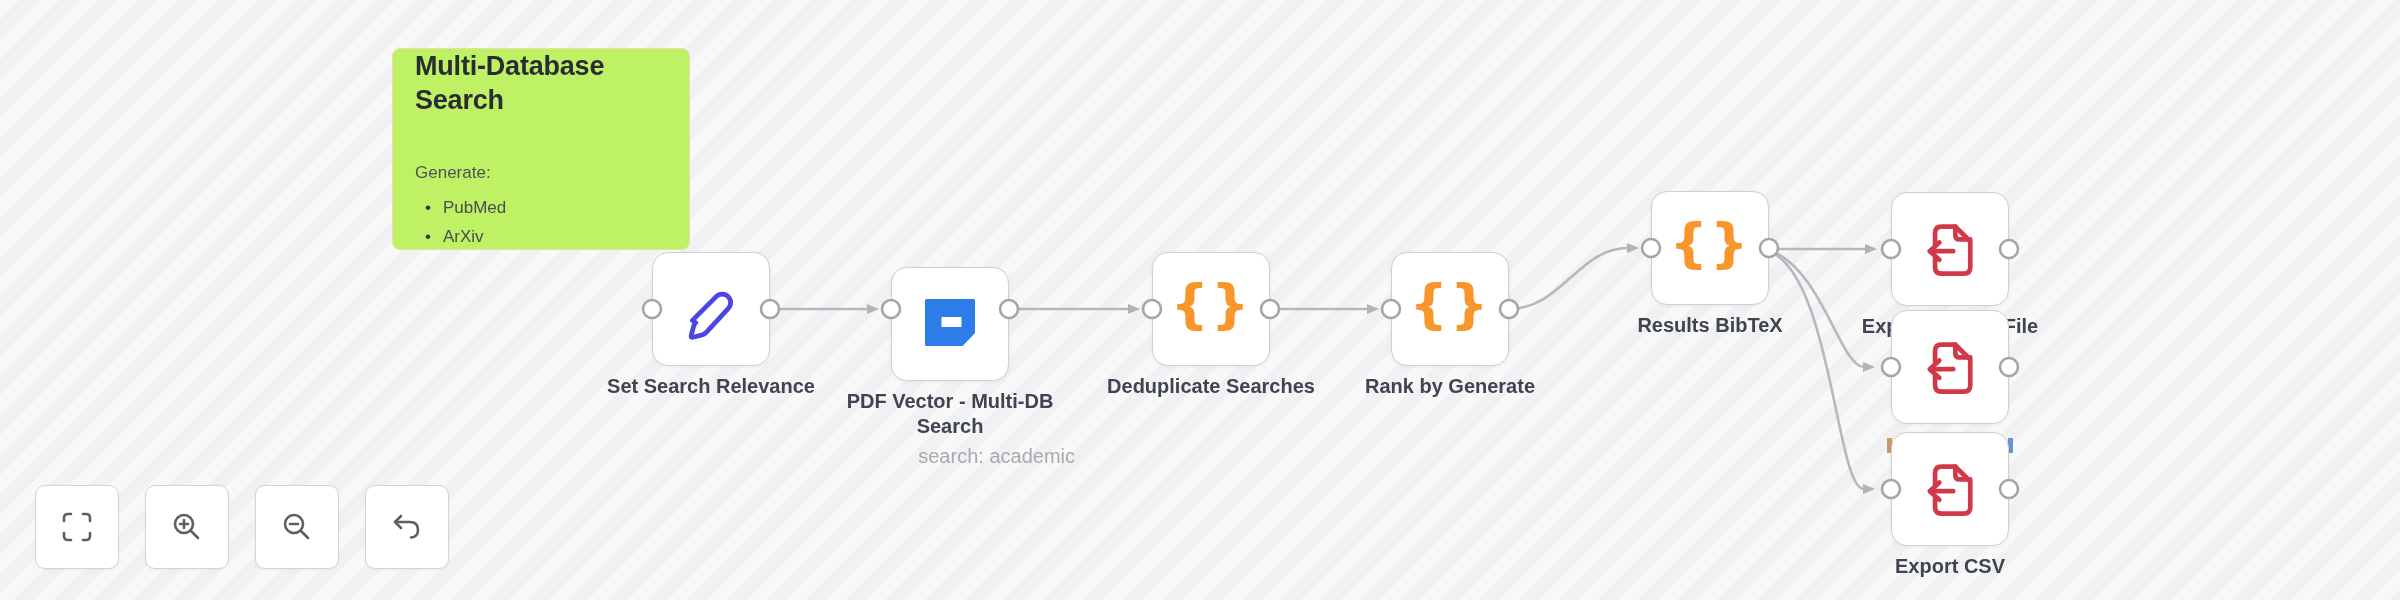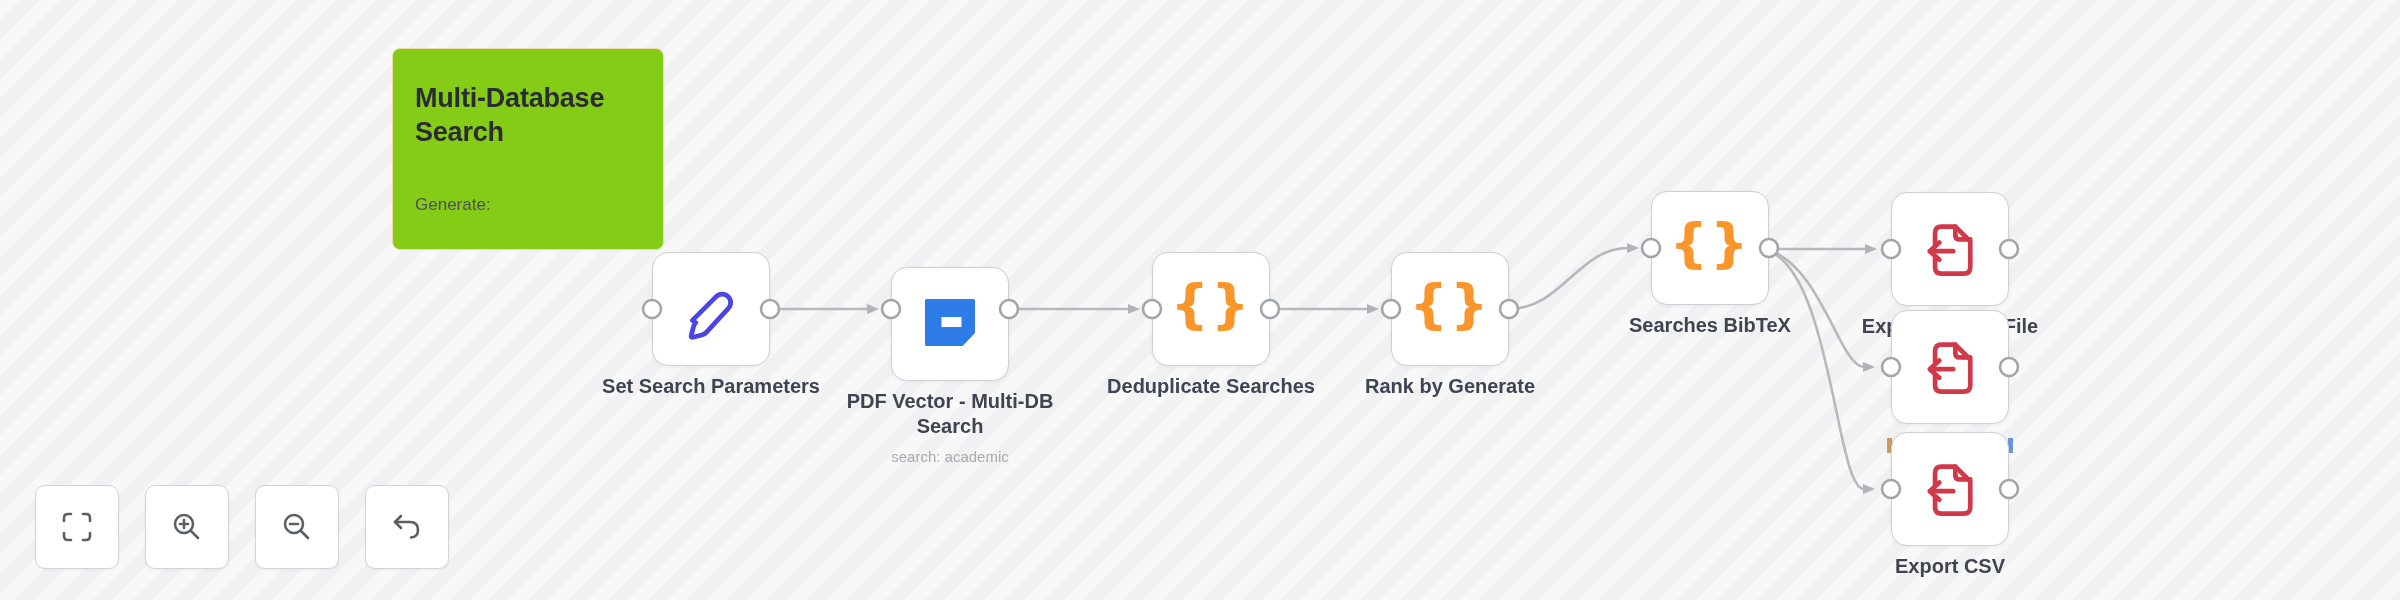--- a/index.html
+++ b/index.html
@@ -8,43 +8,43 @@
     font-family:"Liberation Sans",sans-serif;
     background:#f6f6f7;
   }
   .canvas{
     position:absolute;inset:0;
     background:repeating-linear-gradient(135deg,#f8f8f9 0 14px,#f1f1f3 14px 28px);
   }
 
   
   .sticky{
-    position:absolute;left:392px;top:48px;width:272px;height:202px;
-    background:#84cc16;border:1px solid #eedca7;border-radius:8px;
-    padding:32px 22px;box-sizing:border-box;overflow:hidden;z-index:1;
+    position:absolute;left:392px;top:48px;width:298px;height:202px;
+    background:#bef264;border:1px solid #eedca7;border-radius:8px;
+    padding:0 22px;box-sizing:border-box;overflow:hidden;z-index:1;
   }
   .sticky h2{margin:0;font-size:27px;line-height:34px;font-weight:700;color:#2b2b33;letter-spacing:-.2px;}
   .sticky .intro{margin-top:46px;font-size:17px;color:#4e5058;}
   .sticky ul{margin:10px 0 0 6px;padding:0;list-style:none;}
   .sticky li{font-size:17px;line-height:29px;color:#494c54;display:flex;align-items:baseline;}
   .sticky li::before{content:"•";margin:0 12px 0 4px;color:#33343b;font-size:17px;}
 
   
   .node{position:absolute;width:118px;height:114px;}
   .node .box{
     position:absolute;inset:0;background:#fff;border:1.5px solid #cdd0d4;border-radius:16px;
     box-shadow:0 1px 4px rgba(40,40,45,.06);
     display:flex;align-items:center;justify-content:center;
   }
   .node .label{
     position:absolute;top:122px;left:50%;transform:translateX(-50%);
     font-size:20px;font-weight:600;color:#3e4450;white-space:nowrap;text-align:center;line-height:25px;
   }
   .node .label.wrap{white-space:normal;width:250px;}
-  .node .sub{margin-top:5px;font-size:15px;font-weight:400;color:#a6aaaf;text-align:center;}
+  .node .sub{margin-top:5px;font-size:20px;font-weight:400;color:#a6aaaf;text-align:right;}
   .code-glyph{font-family:"DejaVu Sans",sans-serif;font-size:54px;font-weight:700;color:#f8962c;letter-spacing:2px;line-height:1;padding-bottom:8px;}
 
   
   .sliver{position:absolute;width:5px;height:15px;z-index:0;}
 
   
   svg.overlay{position:absolute;left:0;top:0;z-index:5;pointer-events:none;}
   svg.overlay .edge{stroke:#b5b8bc;stroke-width:2.6;fill:none;}
   svg.overlay .port{fill:#ffffff;stroke:#a2a5aa;stroke-width:2.6;}
 
@@ -57,29 +57,33 @@
   .ctl-btn svg{stroke:#5c5f63;fill:none;stroke-width:2.6;stroke-linecap:round;stroke-linejoin:round;}
 </style>
 </head>
 <body>
 
 <div class="canvas"></div>
 
 <div class="sticky">
   <h2>Multi-Database Search</h2>
   <div class="intro">Generate:</div>
+  <ul>
+    <li>PubMed</li>
+    <li>ArXiv</li>
+  </ul>
 </div>
 
 <div class="node" style="left:652px;top:252px;">
   <div class="box">
     <svg width="62" height="62" viewBox="0 0 60 60">
       <path d="M13 47 L36 24 a8.2 8.2 0 0 1 11.6 11.6 L26 59 q-1.6 1.6 -3.8 2.1 l-8.6 2.2 q-2.2 .5 -1.7 -1.7 l2.2 -8.6 q.5 -2.2 2.1 -3.8 Z" transform="translate(-1,-6)" stroke="#4a45e4" stroke-width="4.6" fill="none" stroke-linejoin="round" stroke-linecap="round"></path>
     </svg>
   </div>
-  <div class="label">Set Search Parameters</div>
+  <div class="label">Set Search Relevance</div>
 </div>
 
 <div class="node" style="left:891px;top:267px;">
   <div class="box">
     <svg width="60" height="58" viewBox="0 0 120 110">
       <path fill-rule="evenodd" fill="#2e7ce8" stroke="#2e7ce8" stroke-width="6" stroke-linejoin="round" d="M13 8 H107 V72 L84 96 H13 Z M40 38 H86 V64 H40 Z"></path>
     </svg>
   </div>
   <div class="label wrap">
     <span>PDF Vector - Multi-DB Search</span>
@@ -98,21 +102,21 @@
   <div class="box">
     <span class="code-glyph">{}</span>
   </div>
   <div class="label">Rank by Generate</div>
 </div>
 
 <div class="node" style="left:1651px;top:191px;">
   <div class="box">
     <span class="code-glyph">{}</span>
   </div>
-  <div class="label">Searches BibTeX</div>
+  <div class="label">Results BibTeX</div>
 </div>
 
 <div class="node" style="left:1891px;top:192px;">
   <div class="box">
     <svg width="64" height="64" viewBox="0 0 60 60">
       <g stroke="#cf3948" stroke-width="4.4" fill="none" stroke-linecap="round" stroke-linejoin="round">
         <path d="M16 26 V15 Q16 9 22 9 H35 L49 23 V47 Q49 53 43 53 H22 Q16 53 16 47 V38"></path>
         <path d="M35 9 V17 Q35 21 39 21 H49"></path>
         <path d="M33 32 H12"></path>
         <path d="M20 24 L11 32 L20 40"></path>

